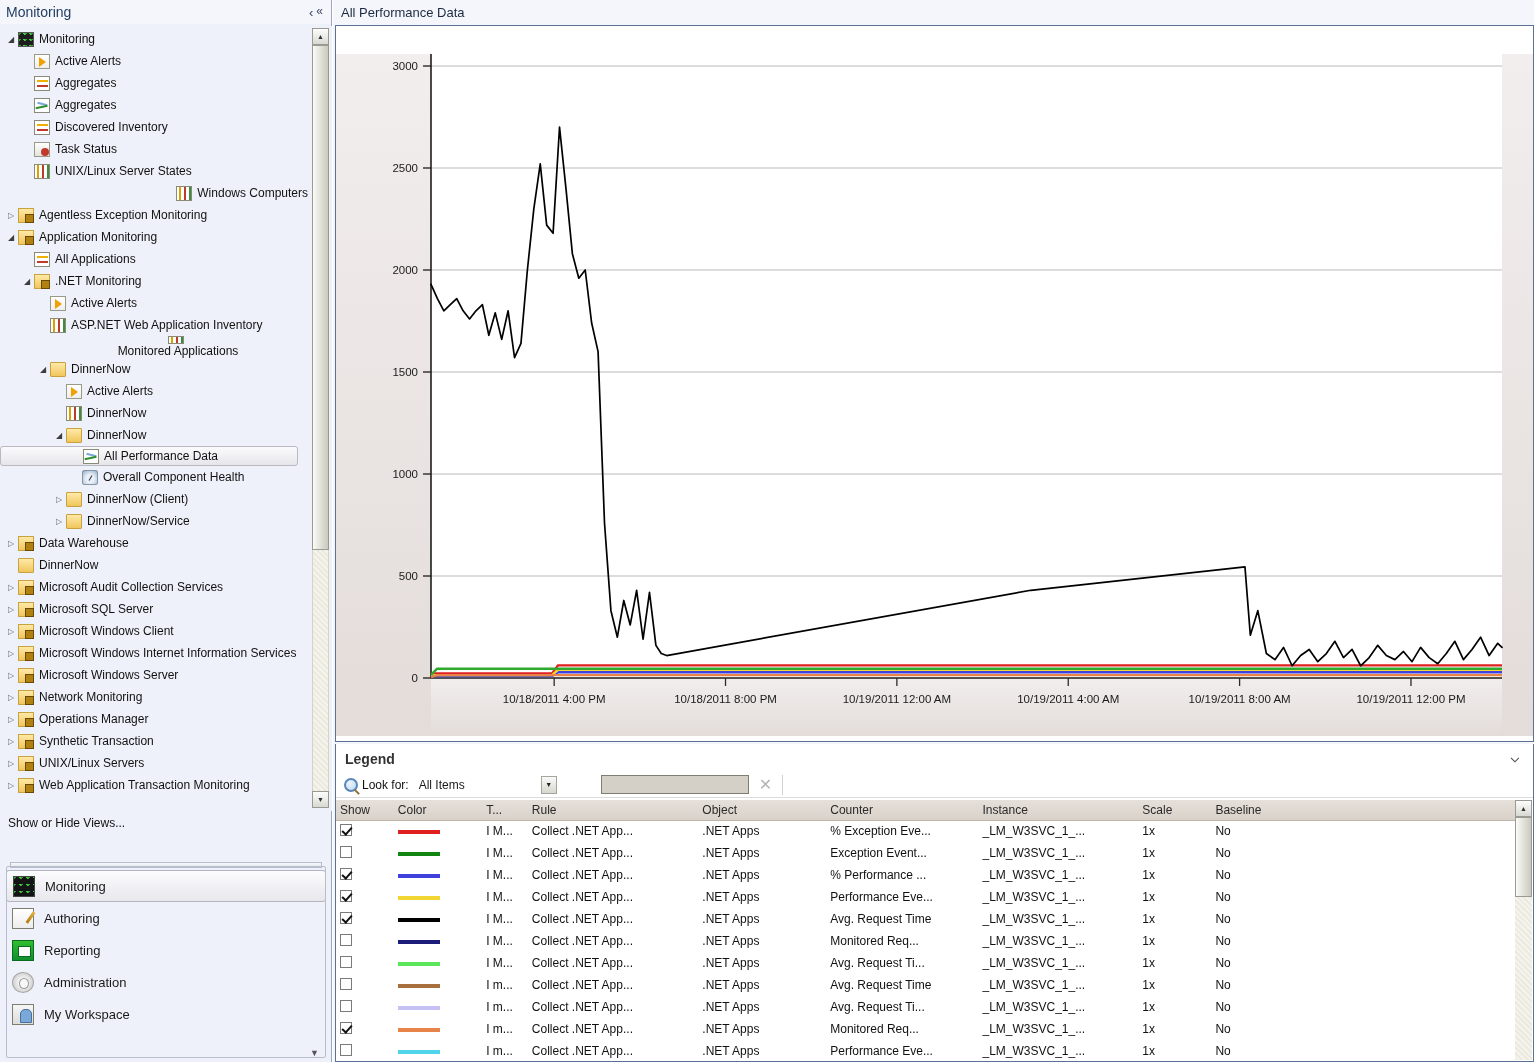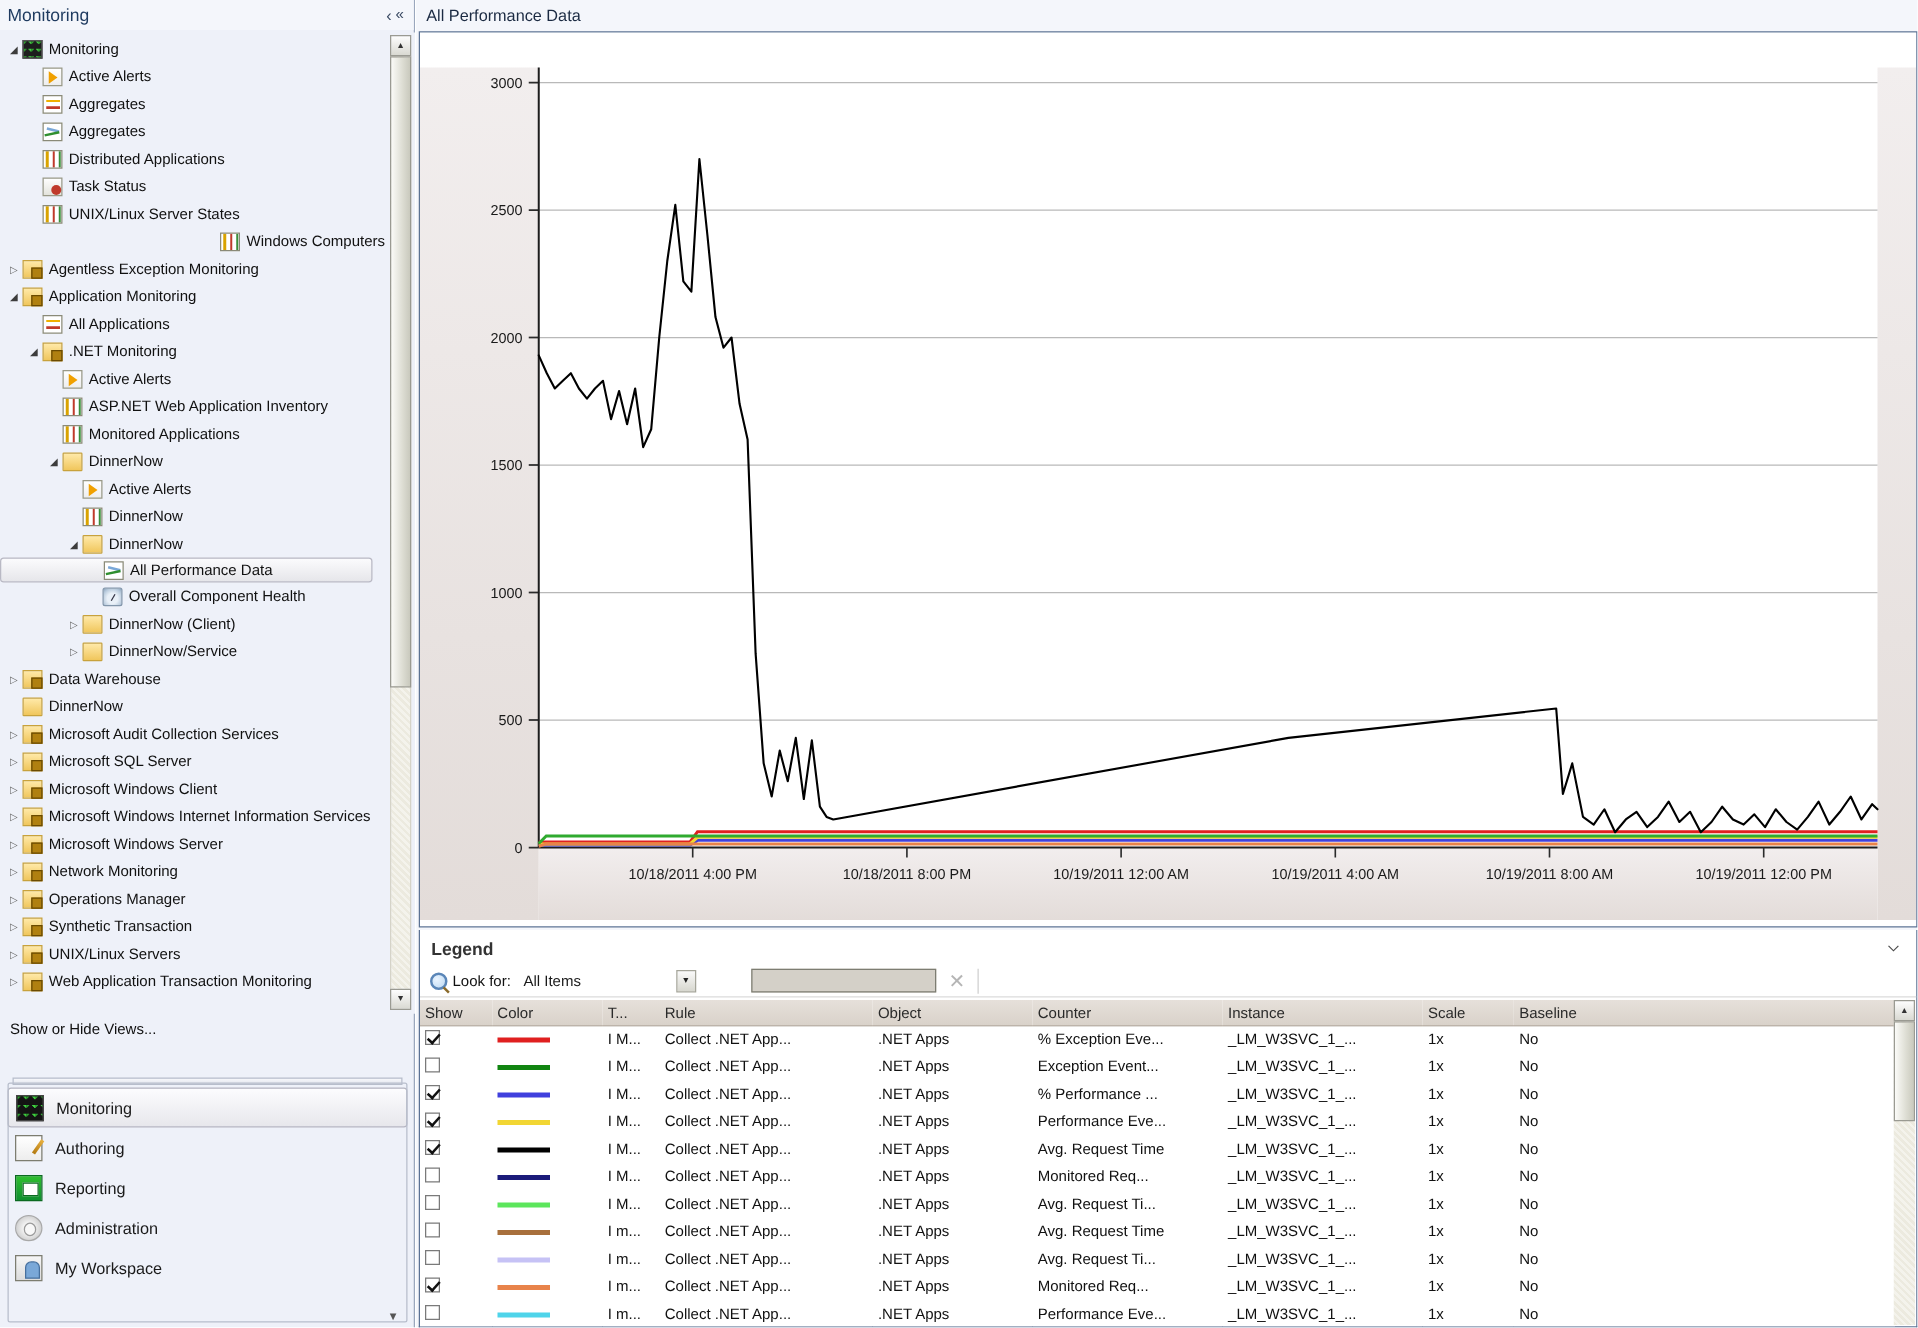--- a/index.html
+++ b/index.html
@@ -303,22 +303,22 @@
             <span class="ticon ic-inventory"></span>
             <span>Aggregates</span>
           </div>
           <div class="tnode" style="padding-left: 20px;">
             <span class="twisty"></span>
             <span class="ticon ic-chart"></span>
             <span>Aggregates</span>
           </div>
           <div class="tnode" style="padding-left: 20px;">
             <span class="twisty"></span>
-            <span class="ticon ic-grid"></span>
-            <span>Distributed Applications</span>
+            <span class="ticon ic-inventory"></span>
+            <span>Discovered Inventory</span>
           </div>
           <div class="tnode" style="padding-left: 20px; text-align: center;">
             <span class="twisty"></span>
             <span class="ticon ic-task"></span>
             <span>Task Status</span>
           </div>
           <div class="tnode" style="padding-left: 20px;">
             <span class="twisty"></span>
             <span class="ticon ic-grid"></span>
             <span>UNIX/Linux Server States</span>
@@ -351,21 +351,21 @@
           <div class="tnode" style="padding-left: 36px;">
             <span class="twisty"></span>
             <span class="ticon ic-alert"></span>
             <span>Active Alerts</span>
           </div>
           <div class="tnode" style="padding-left: 36px;">
             <span class="twisty"></span>
             <span class="ticon ic-grid"></span>
             <span>ASP.NET Web Application Inventory</span>
           </div>
-          <div class="tnode" style="padding-left: 36px;">
+          <div class="tnode" style="padding-left: 48px; flex-direction: column;">
             <span class="twisty"></span>
             <span class="ticon ic-grid"></span>
             <span>Monitored Applications</span>
           </div>
           <div class="tnode" style="padding-left: 36px;">
             <span class="twisty open">◢</span>
             <span class="ticon ic-folder"></span>
             <span>DinnerNow</span>
           </div>
           <div class="tnode" style="padding-left: 52px;">

